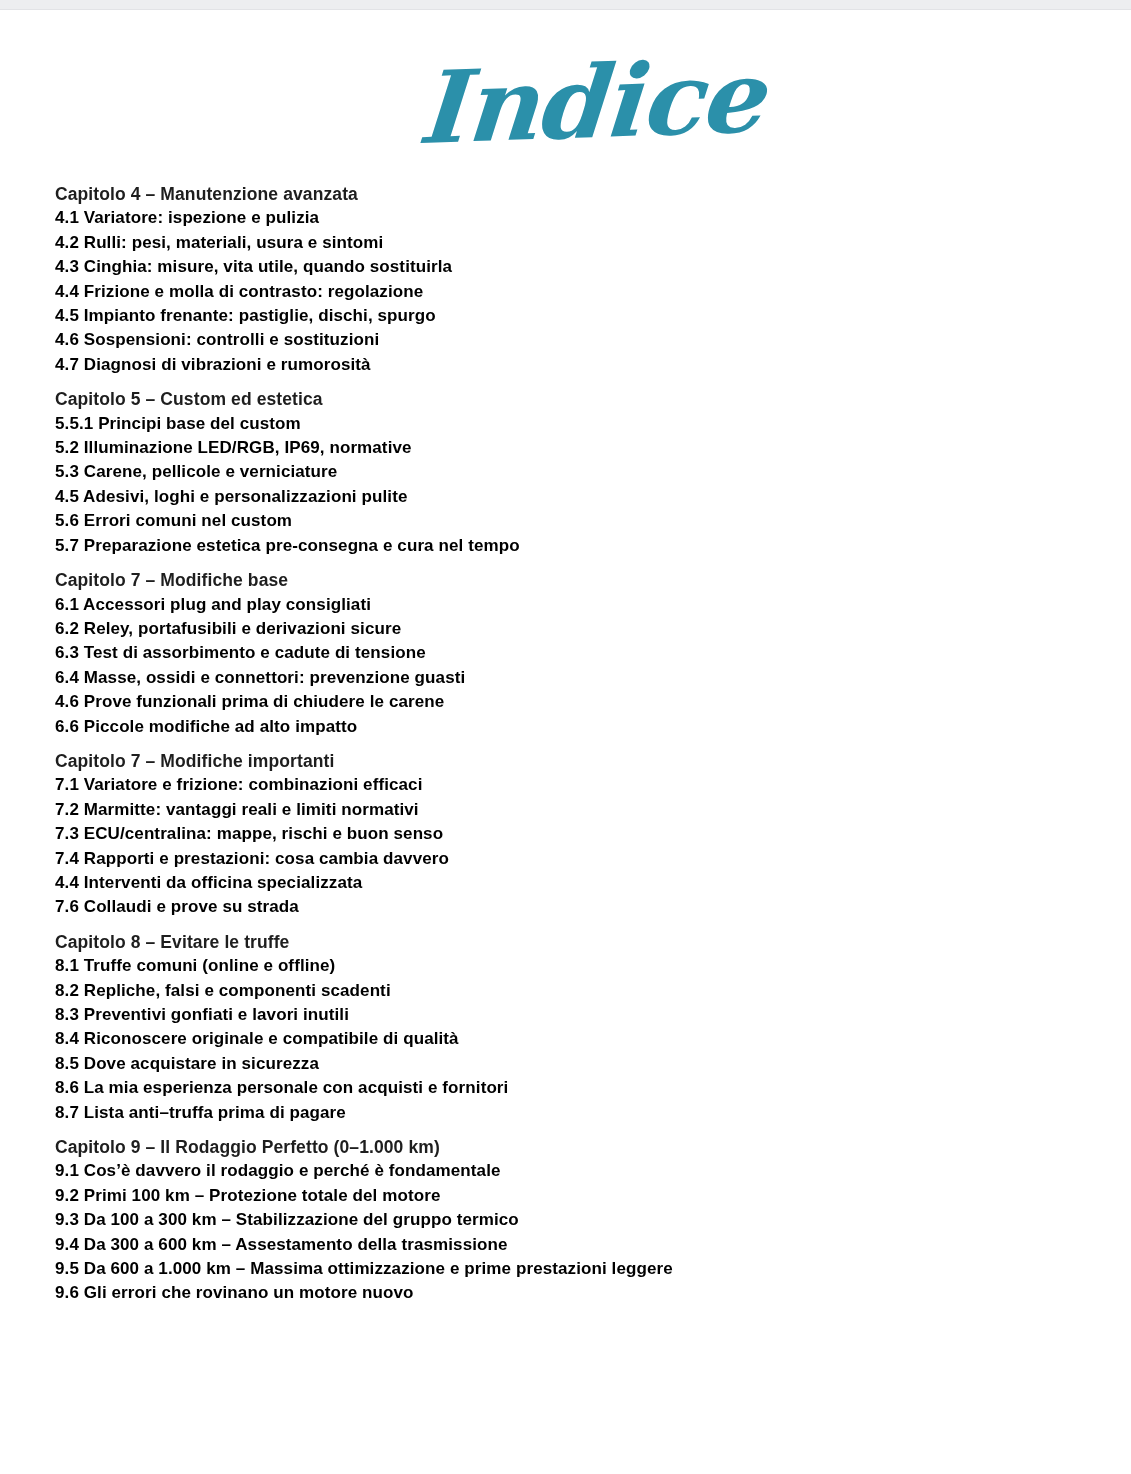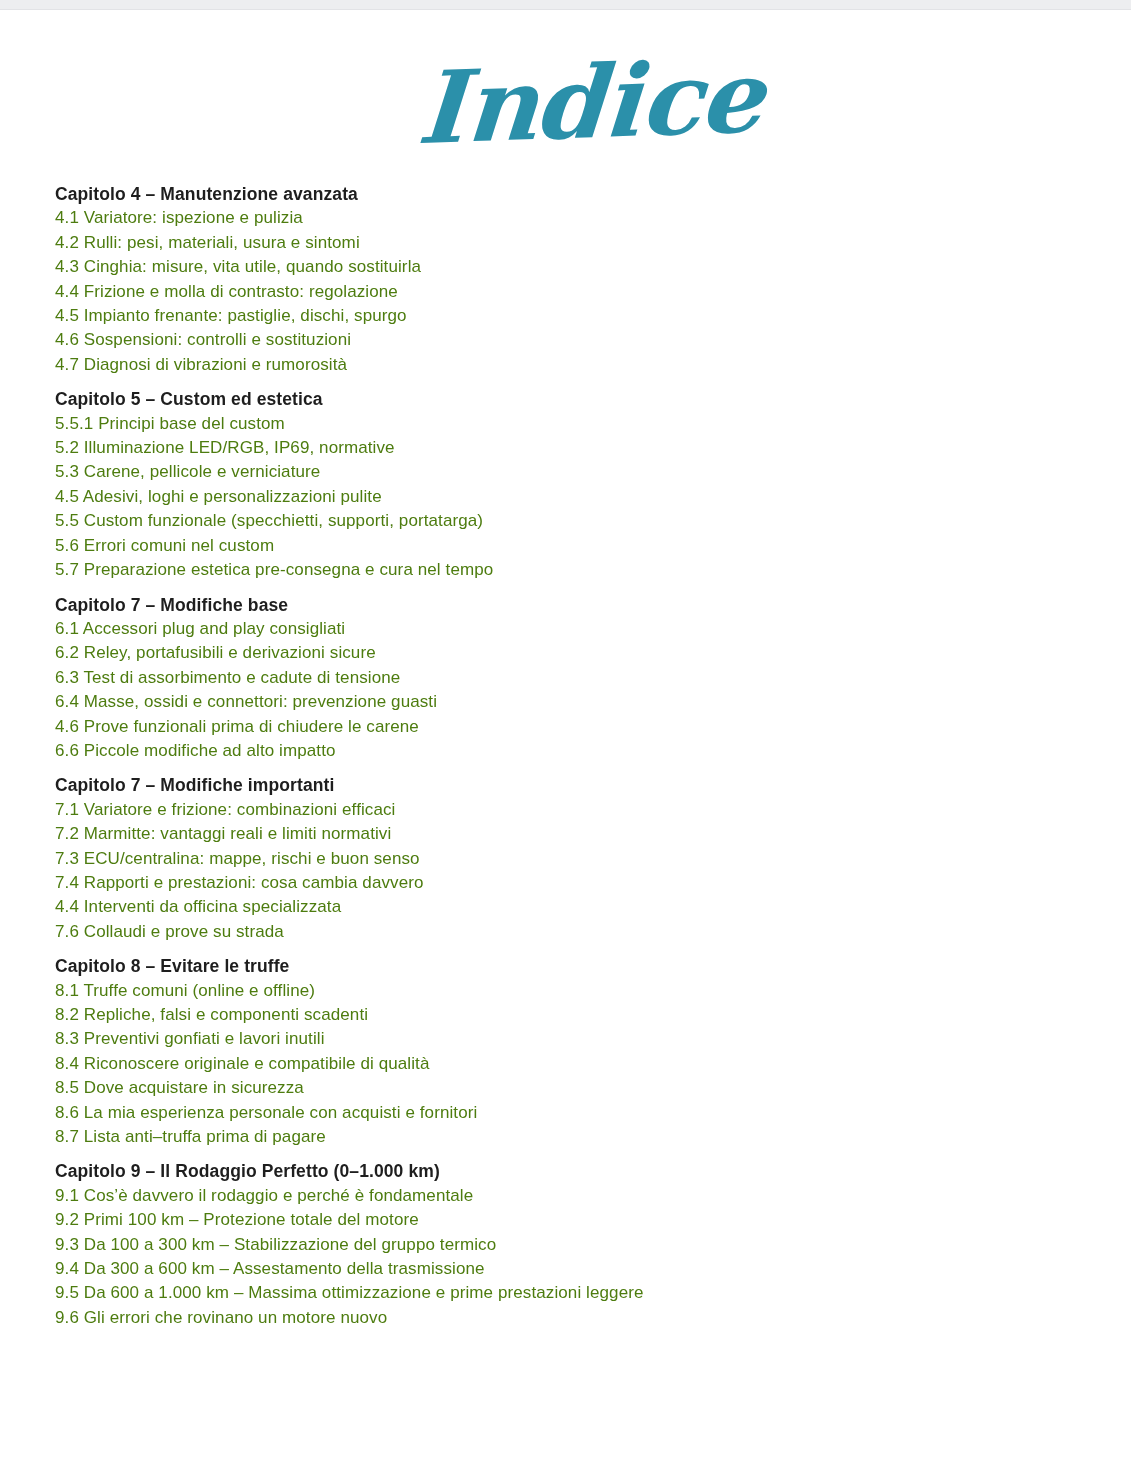--- a/index.html
+++ b/index.html
@@ -39,22 +39,22 @@
   .chapter-heading {
     font-size: 17.5px;
     font-weight: 700;
     color: #1e1e1e;
     margin: 0;
     line-height: 24.4px;
     letter-spacing: 0.1px;
   }
   .toc-item {
     font-size: 17px;
-    font-weight: 400;
-    color: #4d7c0f;
+    font-weight: 700;
+    color: #000000;
     margin: 0;
     line-height: 24.4px;
     letter-spacing: 0.1px;
   }
 </style>
 </head>
 <body>
 
 <div class="page">
   <div class="top-strip"></div>
@@ -73,21 +73,20 @@
         <p class="toc-item">4.5 Impianto frenante: pastiglie, dischi, spurgo</p>
         <p class="toc-item">4.6 Sospensioni: controlli e sostituzioni</p>
         <p class="toc-item">4.7 Diagnosi di vibrazioni e rumorosità</p>
       </section>
       <section class="chapter">
         <h2 class="chapter-heading">Capitolo 5 – Custom ed estetica</h2>
         <p class="toc-item">5.5.1 Principi base del custom</p>
         <p class="toc-item">5.2 Illuminazione LED/RGB, IP69, normative</p>
         <p class="toc-item">5.3 Carene, pellicole e verniciature</p>
         <p class="toc-item">4.5 Adesivi, loghi e personalizzazioni pulite</p>
-        <p class="toc-item">5.5 Custom funzionale (specchietti, supporti, portatarga)</p>
         <p class="toc-item">5.6 Errori comuni nel custom</p>
         <p class="toc-item">5.7 Preparazione estetica pre-consegna e cura nel tempo</p>
       </section>
       <section class="chapter">
         <h2 class="chapter-heading">Capitolo 7 – Modifiche base</h2>
         <p class="toc-item">6.1 Accessori plug and play consigliati</p>
         <p class="toc-item">6.2 Reley, portafusibili e derivazioni sicure</p>
         <p class="toc-item">6.3 Test di assorbimento e cadute di tensione</p>
         <p class="toc-item">6.4 Masse, ossidi e connettori: prevenzione guasti</p>
         <p class="toc-item">4.6 Prove funzionali prima di chiudere le carene</p>

